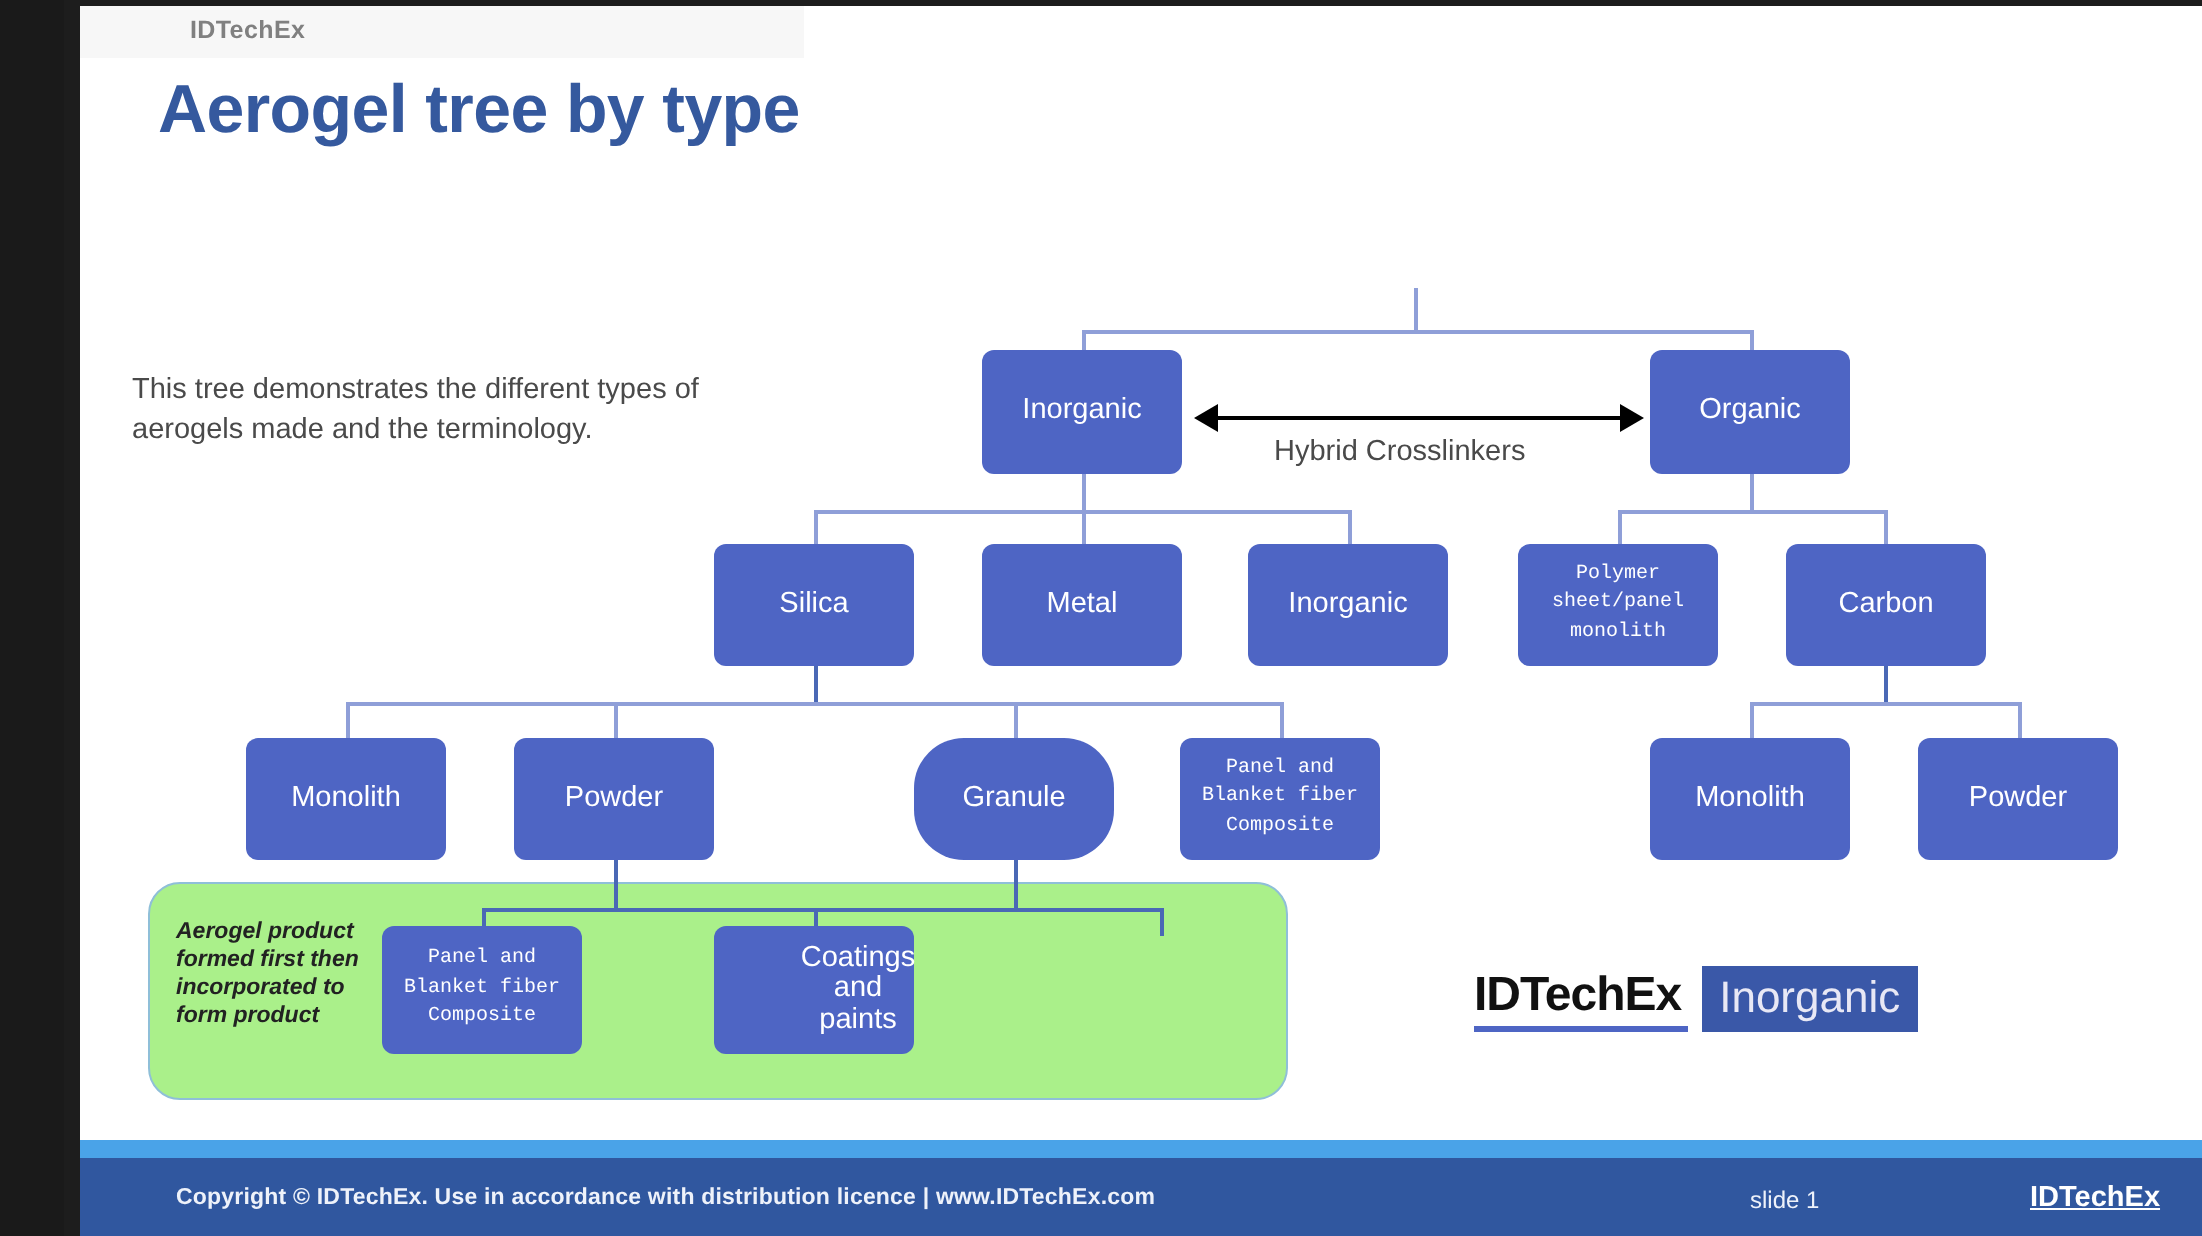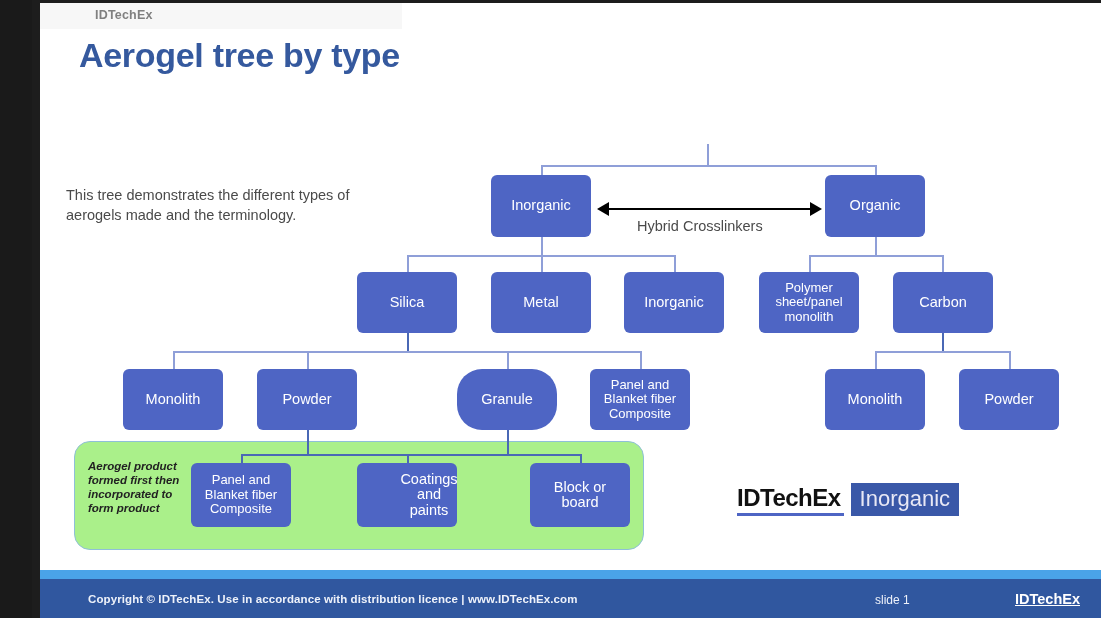--- a/index.html
+++ b/index.html
@@ -13,21 +13,21 @@
   .headerbar span{position:absolute;left:55px;top:5px;font-size:12.5px;font-weight:bold;color:#808080;letter-spacing:.2px;}
 
   .slide-title{position:absolute;left:47px;top:36px;font-size:34px;font-weight:bold;color:#35599e;letter-spacing:-.3px;}
 
   .desc{position:absolute;left:34px;top:185px;width:330px;font-size:14.5px;line-height:20px;color:#4a4a4a;}
 
   
   .node{position:absolute;background:#4e65c4;border-radius:6px;color:#ffffff;
         display:flex;align-items:center;justify-content:center;text-align:center;
         font-size:14.5px;line-height:15.5px;box-sizing:border-box;padding:2px 4px;z-index:3;}
-  .node.small{font-size:13px;line-height:14.5px;}
+  .node.small{font-size:10px;line-height:14.5px;font-family:Liberation Mono, monospace;}
 
   
   .ln{position:absolute;background:#8f9fd8;z-index:1;}
   .lnv{width:1.5px;}
   .lnh{height:1.5px;}
   .ln-dk{background:#4a68b5;}
 
   
   .arrow-wrap{position:absolute;left:565px;top:202px;width:225px;height:14px;z-index:4;}
   .arrow-line{position:absolute;left:10px;top:6px;width:205px;height:2.4px;background:#000;}
@@ -161,23 +161,20 @@
   <div class="node" style="left:927px;top:369px;width:100px;height:61px;">
     <span>Powder</span>
   </div>
 
   <div class="node small" style="left:159px;top:463px;width:100px;height:64px;">
     <span>Panel and Blanket fiber Composite</span>
   </div>
   <div class="node" style="left:325px;top:463px;width:100px;height:64px;padding-left:48px;">
     <span>Coatings and paints</span>
   </div>
-  <div class="node" style="left:498px;top:463px;width:100px;height:64px;">
-    <span>Block or board</span>
-  </div>
 
   <div class="logo">
     <div class="logo-a">IDTechEx</div>
     <div class="logo-b">Inorganic</div>
   </div>
 
   <div class="foot-strip"></div>
   <div class="foot">
     <div class="foot-copy">Copyright © IDTechEx. Use in accordance with distribution licence  |  www.IDTechEx.com</div>
     <div class="foot-slide">slide  1</div>

